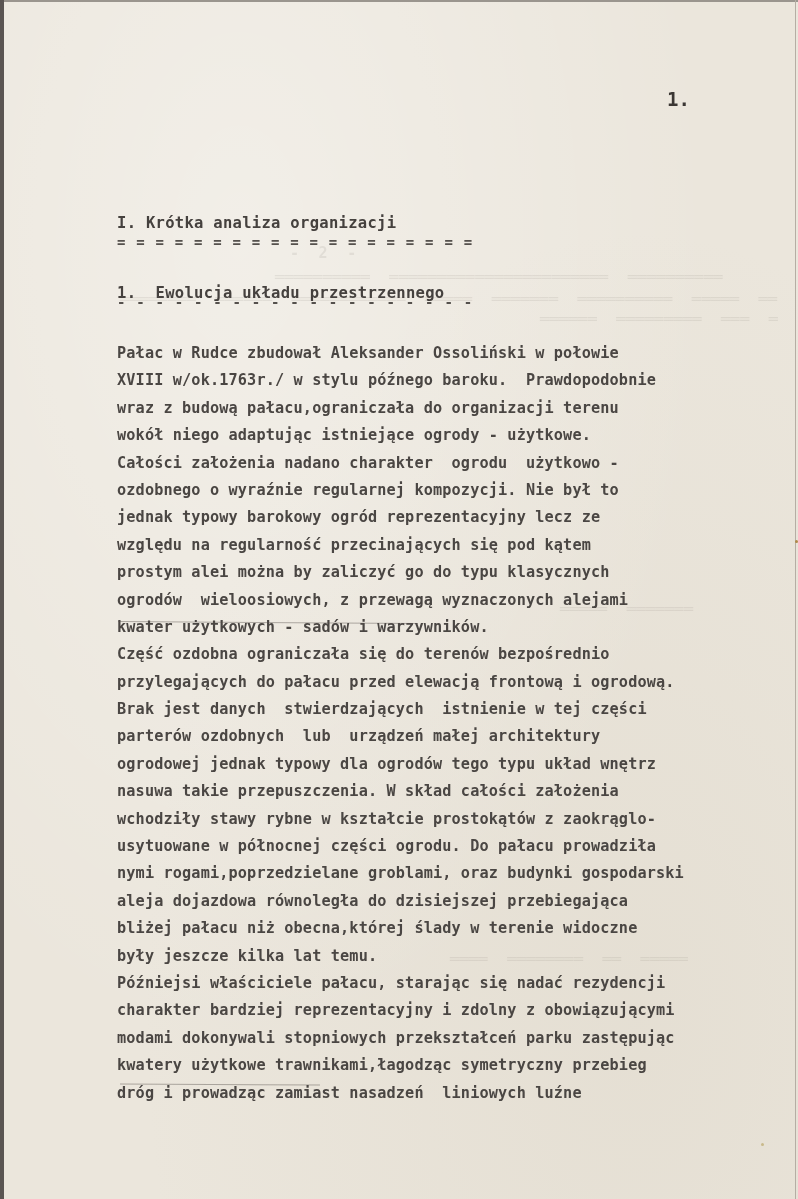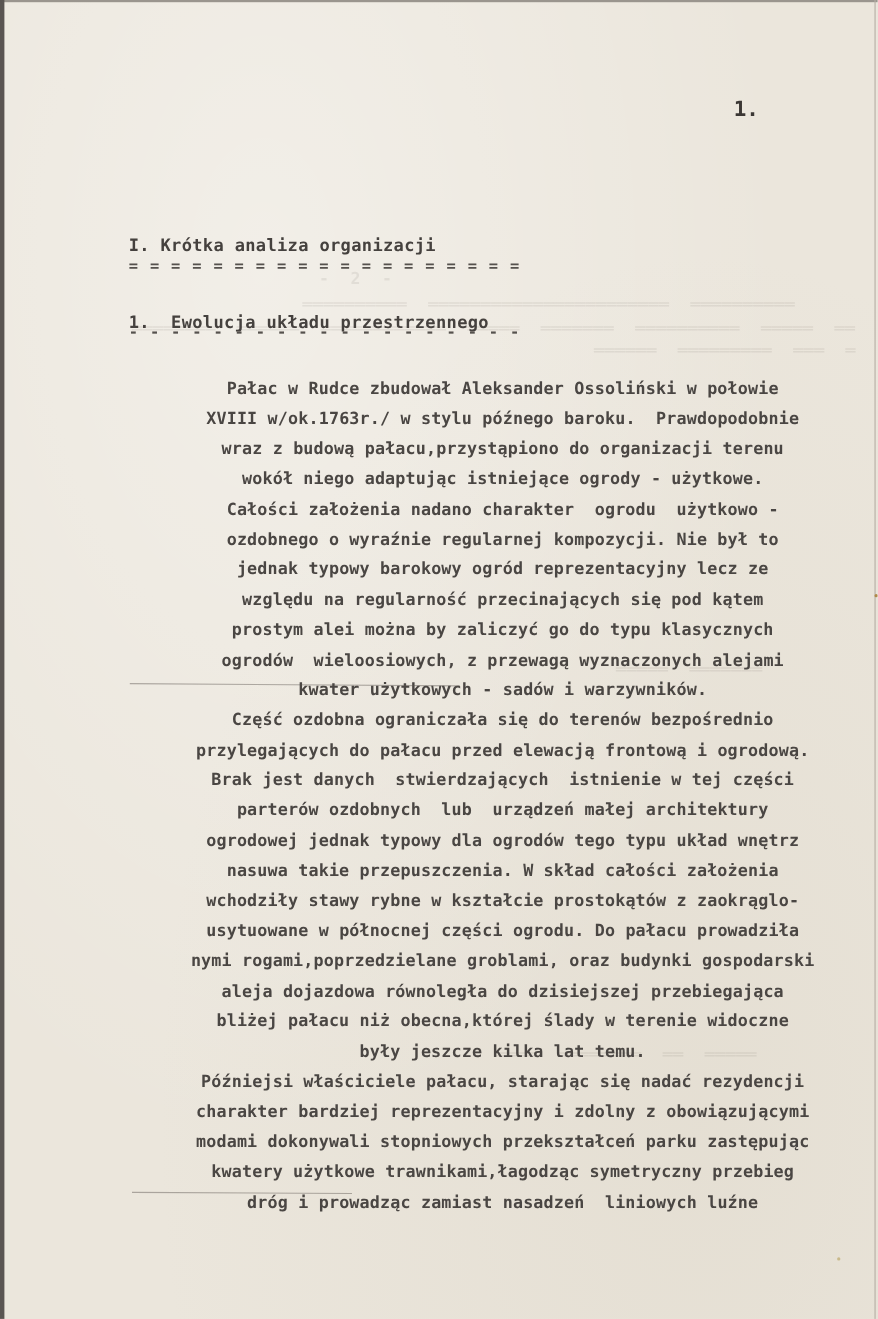--- a/index.html
+++ b/index.html
@@ -71,21 +71,20 @@
       letter-spacing: 1.2px;
     }
     .body-text {
       position: absolute;
       left: 117px;
       top: 340px;
       width: 680px;
       margin: 0;
       padding: 0;
       list-style: none;
-      text-align: center;
     }
     .body-line {
       height: 27.4px;
       line-height: 27.4px;
       font-size: 15.2px;
       font-weight: bold;
       white-space: pre;
       color: #4a4643;
       letter-spacing: 0.15px;
     }
@@ -119,21 +118,21 @@
 
   <div class="heading" style="top:214px;">I. Krótka analiza organizacji</div>
   <div class="underline-rule" style="top:234px;">= = = = = = = = = = = = = = = = = = =</div>
 
   <div class="heading" style="top:284px;">1.  Ewolucja układu przestrzennego</div>
   <div class="underline-rule" style="top:294px;">- - - - - - - - - - - - - - - - - - -</div>
 
   <ol class="body-text">
     <li class="body-line">Pałac w Rudce zbudował Aleksander Ossoliński w połowie</li>
     <li class="body-line">XVIII w/ok.1763r./ w stylu późnego baroku.  Prawdopodobnie</li>
-    <li class="body-line">wraz z budową pałacu,przystąpiono do organizacji terenu</li>
+    <li class="body-line">wraz z budową pałacu,ograniczała do organizacji terenu</li>
     <li class="body-line">wokół niego adaptując istniejące ogrody - użytkowe.</li>
     <li class="body-line">Całości założenia nadano charakter  ogrodu  użytkowo -</li>
     <li class="body-line">ozdobnego o wyraźnie regularnej kompozycji. Nie był to</li>
     <li class="body-line">jednak typowy barokowy ogród reprezentacyjny lecz ze</li>
     <li class="body-line">względu na regularność przecinających się pod kątem</li>
     <li class="body-line">prostym alei można by zaliczyć go do typu klasycznych</li>
     <li class="body-line">ogrodów  wieloosiowych, z przewagą wyznaczonych alejami</li>
     <li class="body-line">kwater użytkowych - sadów i warzywników.</li>
     <li class="body-line">Część ozdobna ograniczała się do terenów bezpośrednio</li>
     <li class="body-line">przylegających do pałacu przed elewacją frontową i ogrodową.</li>

